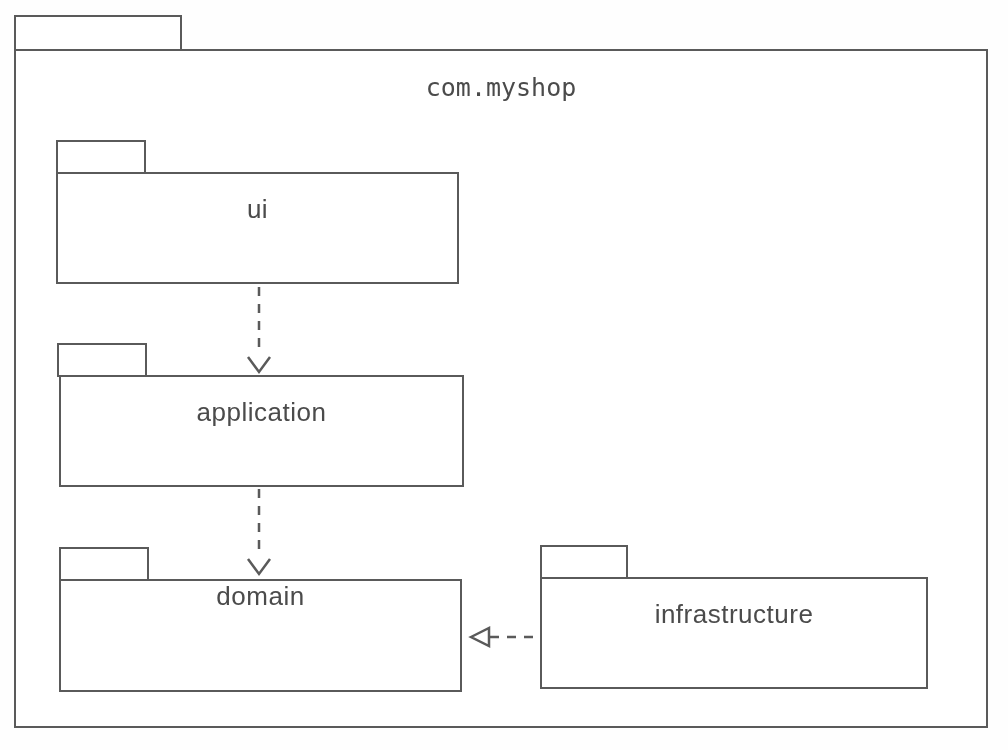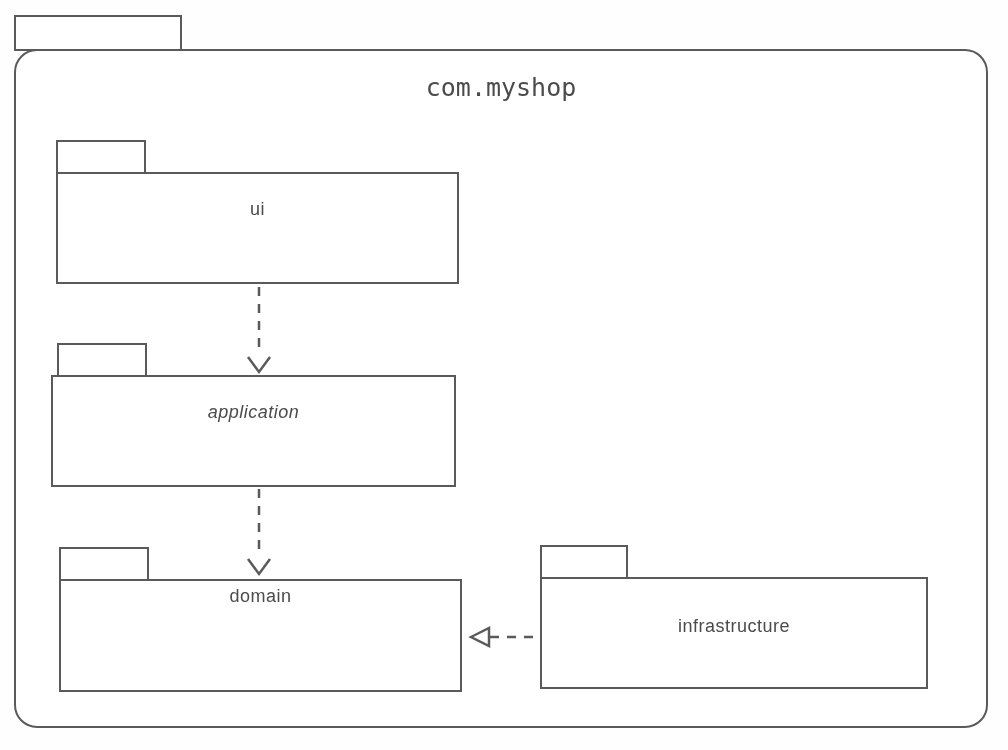--- a/index.html
+++ b/index.html
@@ -15,21 +15,21 @@
     position: absolute;
     box-sizing: border-box;
     border: 2px solid #5a5a5a;
     background: #ffffff;
   }
   .pkg-label {
     display: block;
     width: 100%;
     text-align: center;
     color: #4b4b4b;
-    font-size: 18px;
+    font-size: 26px;
     line-height: 30px;
     letter-spacing: 0.5px;
     user-select: none;
   }
   .root-title {
     font-family: "DejaVu Sans Mono", monospace;
     font-size: 25px;
     letter-spacing: 0px;
   }
   .arrow-layer {
@@ -38,42 +38,42 @@
     width: 1008px; height: 750px;
     pointer-events: none;
   }
 </style>
 </head>
 <body>
 
 <div class="canvas">
 
   <div class="pkg-tab" style="left:14px; top:15px; width:168px; height:36px;"></div>
-  <div class="pkg-body" style="left:14px; top:49px; width:974px; height:679px;border-radius:23px;">
+  <div class="pkg-body" style="left:14px; top:49px; width:974px; height:679px;">
     <span class="pkg-label root-title" style="margin-top:22px;">com.myshop</span>
   </div>
 
   <div class="pkg-tab" style="left:56px; top:140px; width:90px; height:34px;"></div>
   <div class="pkg-body" style="left:56px; top:172px; width:403px; height:112px;">
     <span class="pkg-label" style="margin-top:20px;">ui</span>
   </div>
 
   <div class="pkg-tab" style="left:57px; top:343px; width:90px; height:34px;"></div>
-  <div class="pkg-body" style="left:51px; top:375px; width:405px; height:112px;font-style:italic;">
+  <div class="pkg-body" style="left:59px; top:375px; width:405px; height:112px;">
     <span class="pkg-label" style="margin-top:20px;">application</span>
   </div>
 
   <div class="pkg-tab" style="left:59px; top:547px; width:90px; height:34px;"></div>
   <div class="pkg-body" style="left:59px; top:579px; width:403px; height:113px;">
     <span class="pkg-label" style="">domain</span>
   </div>
 
   <div class="pkg-tab" style="left:540px; top:545px; width:88px; height:34px;"></div>
   <div class="pkg-body" style="left:540px; top:577px; width:388px; height:112px;">
-    <span class="pkg-label" style="margin-top:32px;">infrastructure</span>
+    <span class="pkg-label" style="margin-top:20px;">infrastructure</span>
   </div>
 
   <svg class="arrow-layer" viewBox="0 0 1008 750" xmlns="http://www.w3.org/2000/svg">
 
     <g stroke="#5a5a5a" stroke-width="2.5" fill="none">
       <line x1="259" y1="287" x2="259" y2="355" stroke-dasharray="9 8"></line>
       <polyline points="248,357 259,372 270,357"></polyline>
     </g>
 
     <g stroke="#5a5a5a" stroke-width="2.5" fill="none">

